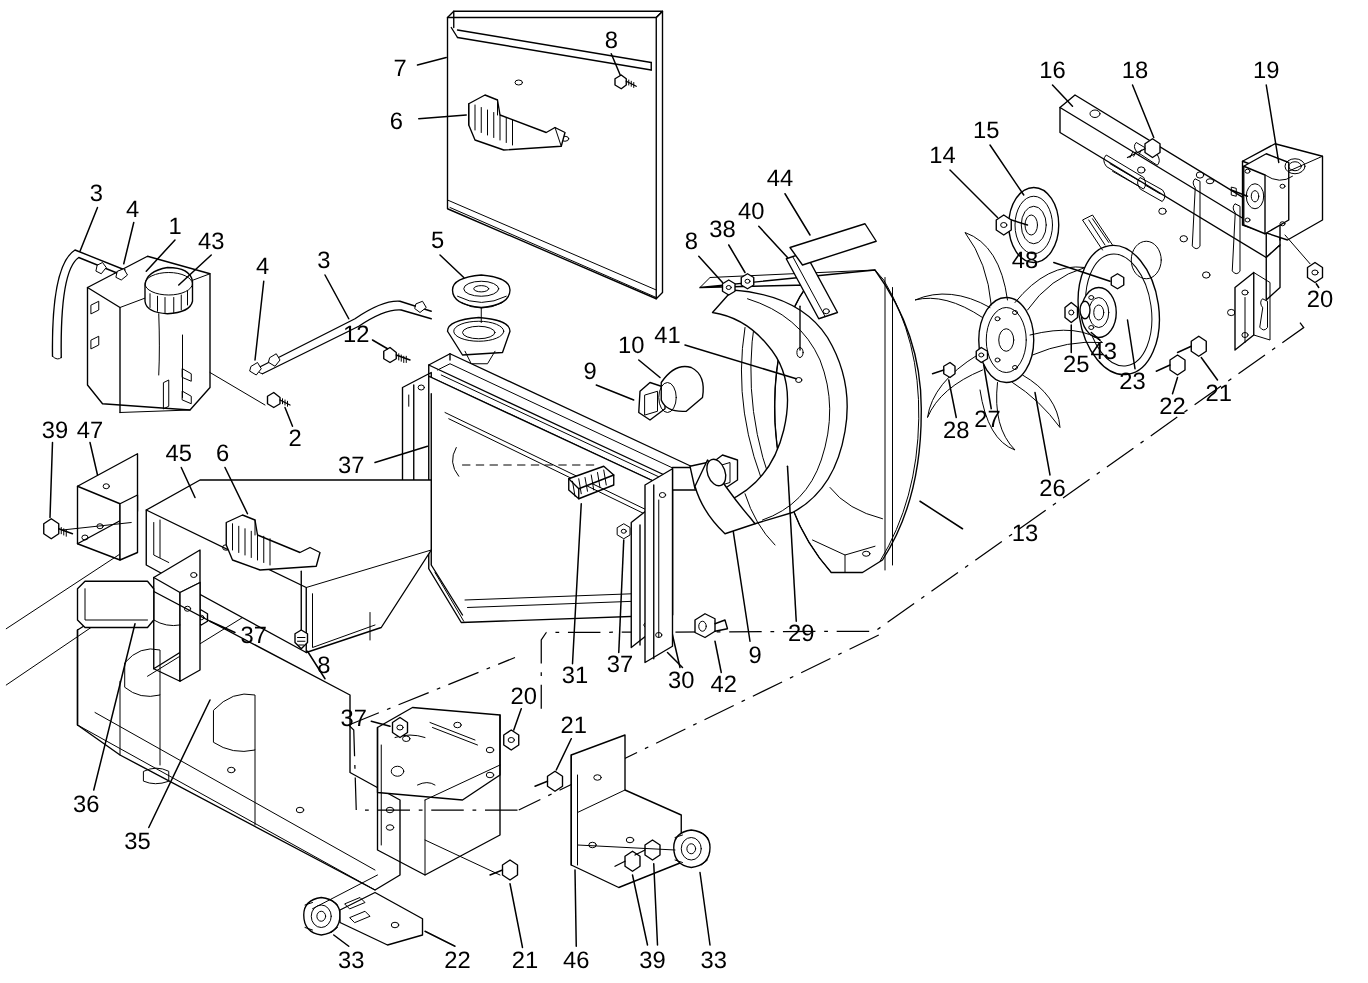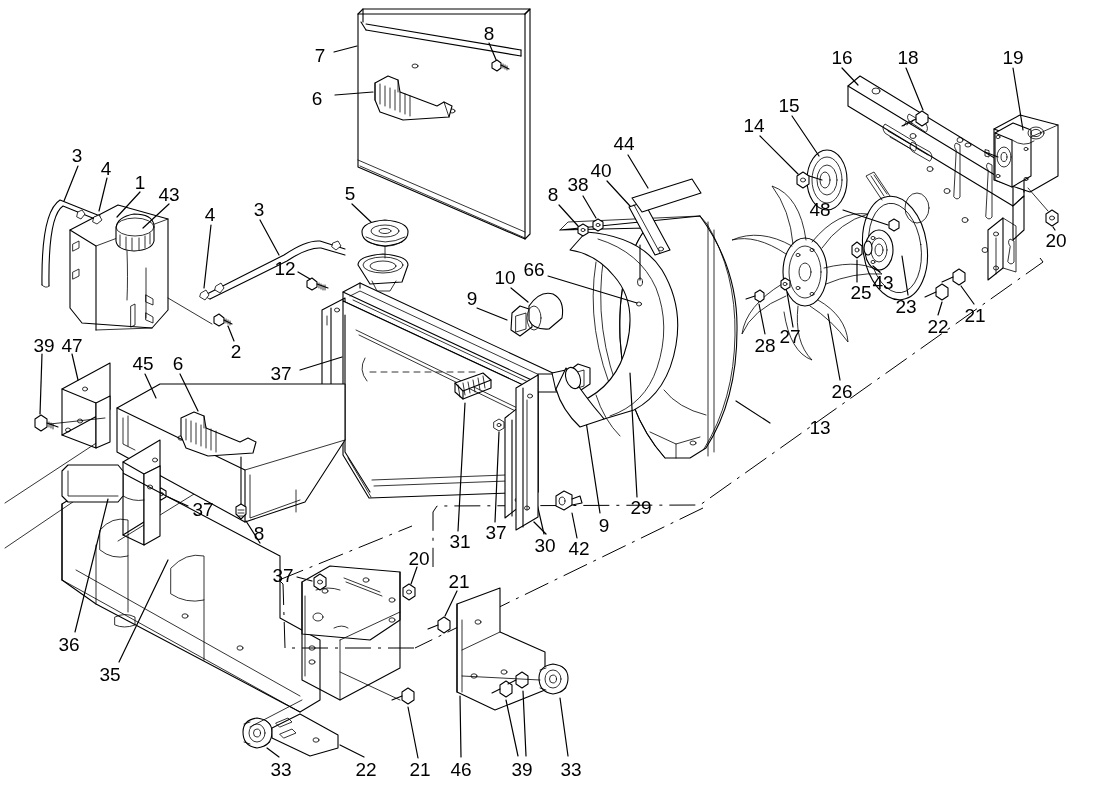--- a/index.html
+++ b/index.html
@@ -593,21 +593,21 @@
   <div class="callout" style="left:169px;top:194px">43</div>
   <div class="callout" style="left:350px;top:193px">5</div>
   <div class="callout" style="left:553px;top:194px">8</div>
   <div class="callout" style="left:578px;top:184px">38</div>
   <div class="callout" style="left:210px;top:214px">4</div>
   <div class="callout" style="left:259px;top:209px">3</div>
   <div class="callout" style="left:820px;top:209px">48</div>
   <div class="callout" style="left:1056px;top:240px">20</div>
   <div class="callout" style="left:285px;top:268px">12</div>
   <div class="callout" style="left:505px;top:277px">10</div>
-  <div class="callout" style="left:534px;top:269px">66</div>
+  <div class="callout" style="left:534px;top:269px">41</div>
   <div class="callout" style="left:861px;top:292px">25</div>
   <div class="callout" style="left:883px;top:282px">43</div>
   <div class="callout" style="left:906px;top:306px">23</div>
   <div class="callout" style="left:938px;top:326px">22</div>
   <div class="callout" style="left:975px;top:315px">21</div>
   <div class="callout" style="left:472px;top:298px">9</div>
   <div class="callout" style="left:236px;top:351px">2</div>
   <div class="callout" style="left:765px;top:345px">28</div>
   <div class="callout" style="left:790px;top:336px">27</div>
   <div class="callout" style="left:44px;top:345px">39</div>

